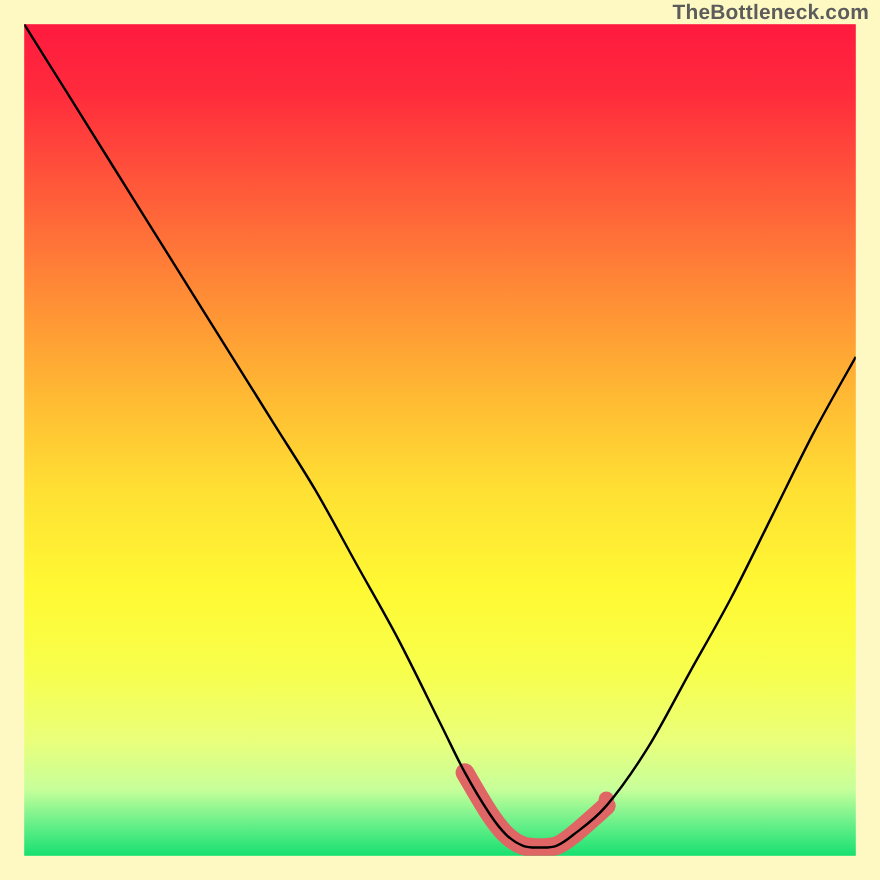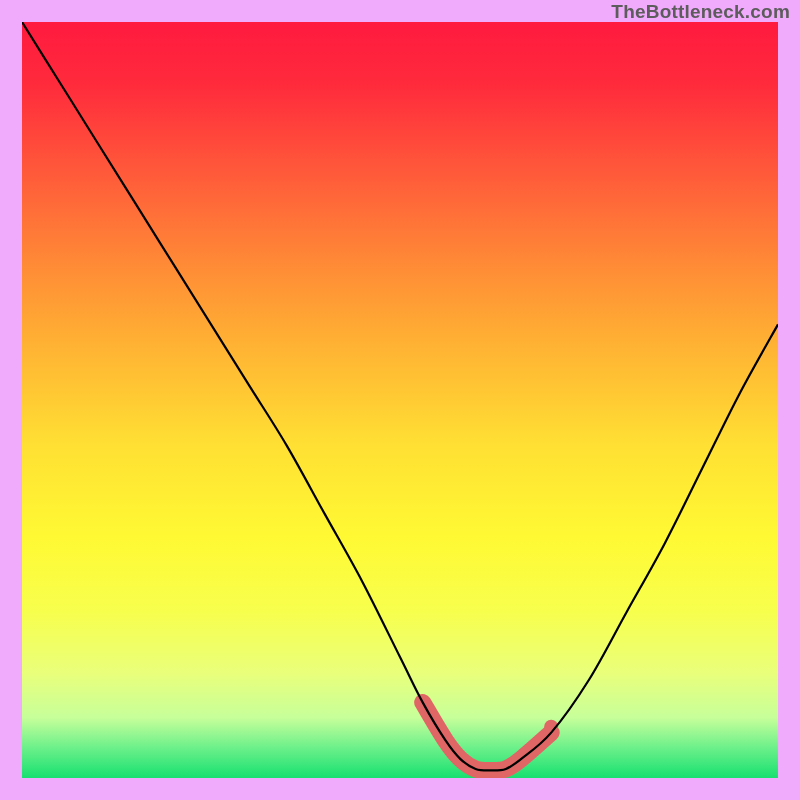--- a/index.html
+++ b/index.html
@@ -1,21 +1,21 @@
 <!DOCTYPE html>
 <html><head>
 <meta charset="utf-8">
 <style>
   * { margin: 0; padding: 0; box-sizing: border-box; }
   html, body { width: 800px; height: 800px; overflow: hidden; background: #000; }
   .stage {
     position: relative;
     width: 800px;
     height: 800px;
-    background: #f0abfc;
+    background: #fef9c3;
   }
   .plot {
     position: absolute;
     left: 22px;
     top: 22px;
     width: 756px;
     height: 756px;
     background: linear-gradient(to bottom,
       #ff1a3f 0%,
       #ff2a3c 8%,

